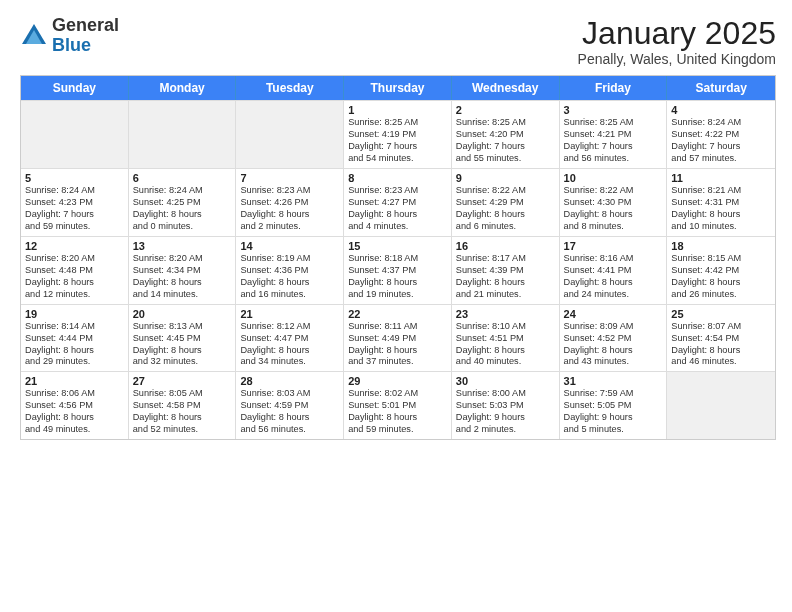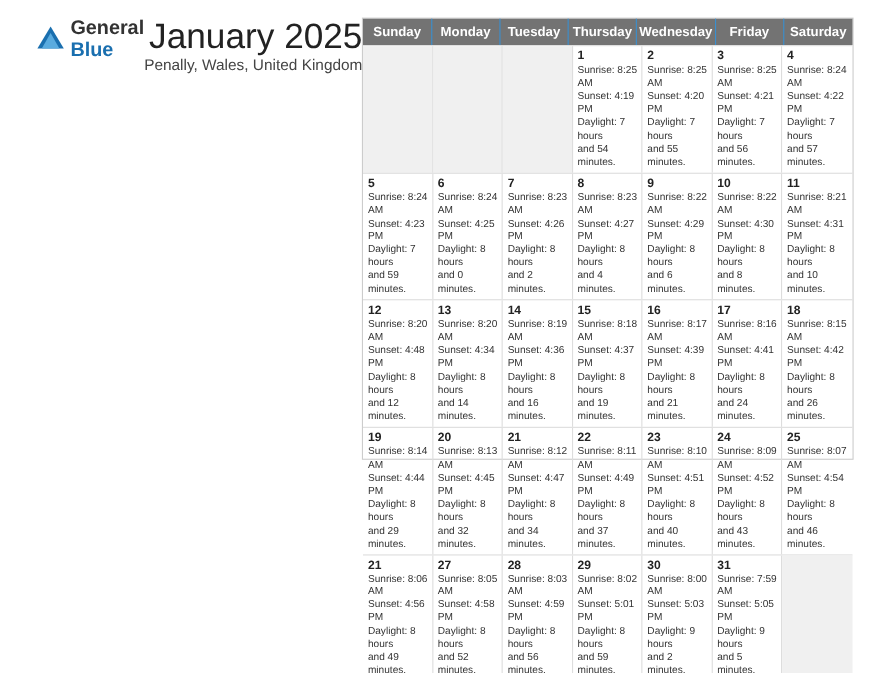--- a/index.html
+++ b/index.html
@@ -6,23 +6,23 @@
     body {
       font-family: Arial, sans-serif;
       background: #fff;
       width: 792px;
       height: 612px;
       overflow: hidden;
     }
     .page {
       width: 792px;
       height: 428px;
-      padding: 16px 16px 10px 32px;
-      display: flex;
-      flex-direction: row;
+      padding: 16px 16px 10px 20px;
+      display: flex;
+      flex-direction: column;
     }
     .header {
       display: flex;
       justify-content: space-between;
       align-items: flex-start;
       margin-bottom: 8px;
     }
     .logo {
       display: flex;
       align-items: center;
@@ -62,21 +62,21 @@
     }
     .calendar {
       flex: 1;
       display: flex;
       flex-direction: column;
       border: 1px solid #ccc;
     }
     .cal-header {
       display: grid;
       grid-template-columns: repeat(7, 1fr);
-      background: #737373;
+      background: #3b82f6;
     }
     .cal-header-cell {
       color: #fff;
       font-size: 12px;
       font-weight: bold;
       text-align: center;
       padding: 5px 2px;
       border-right: 1px solid #3a8fcf;
     }
     .cal-header-cell:last-child {

